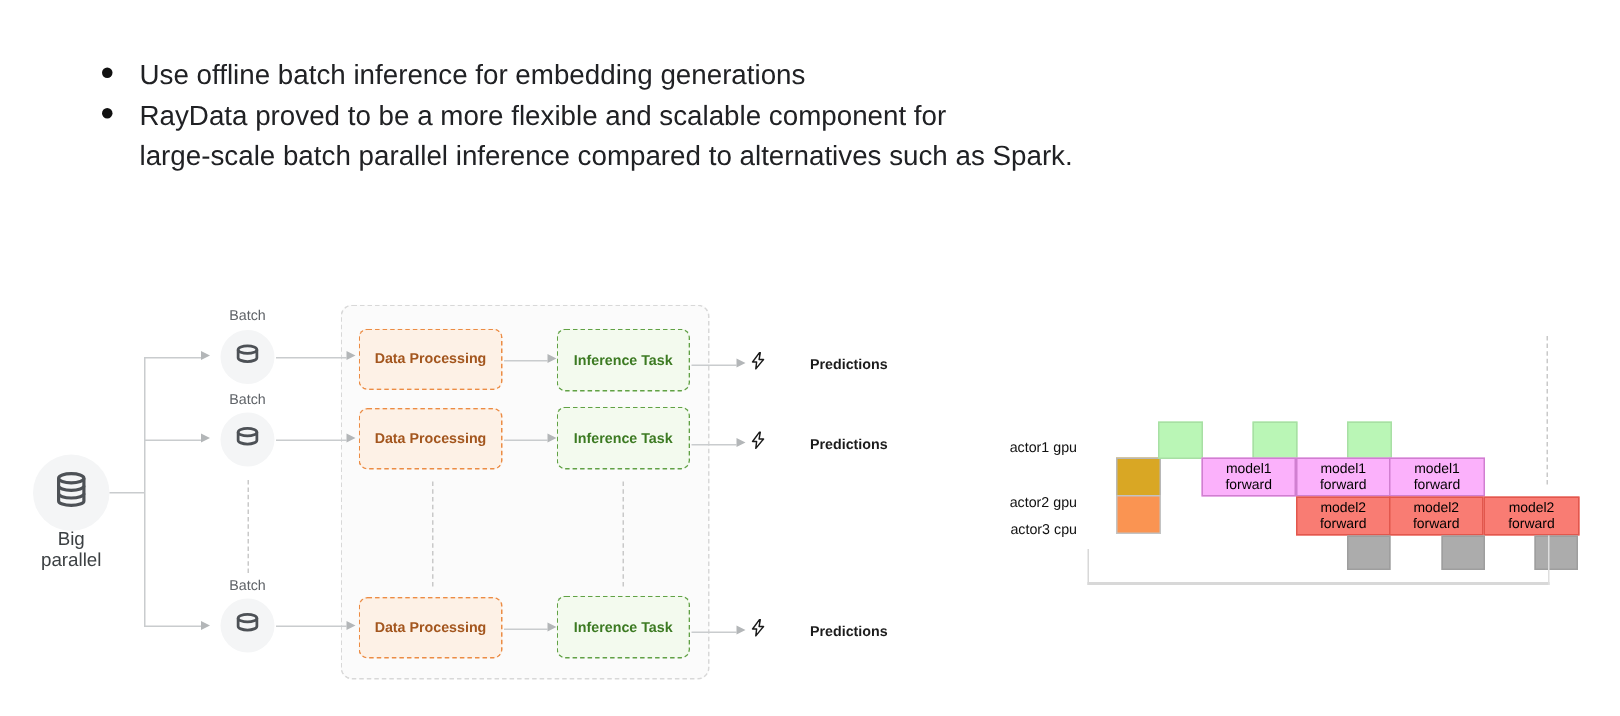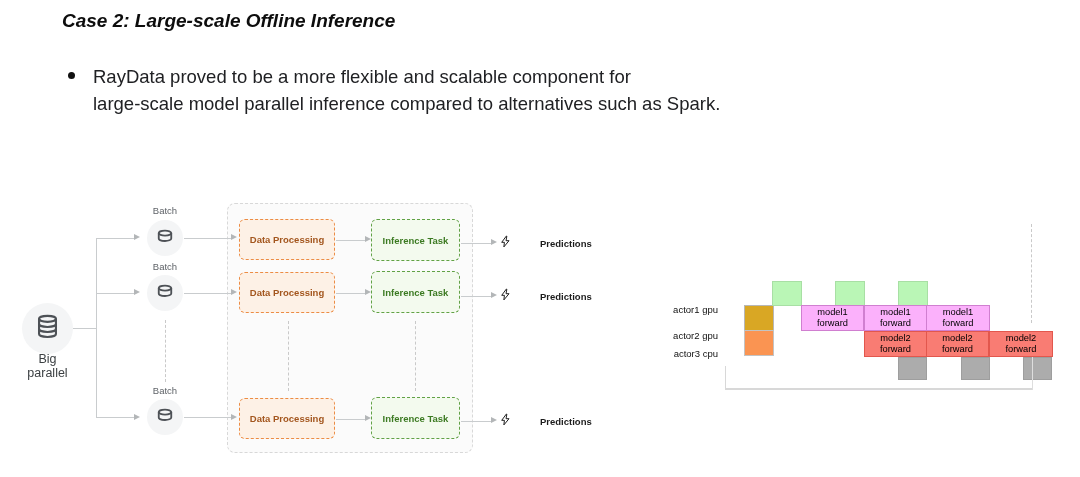--- a/index.html
+++ b/index.html
@@ -43,21 +43,21 @@
           display:flex;align-items:center;justify-content:center;
           font-size:9.5px;font-weight:600;color:#3c7a22;}
   .it1{top:219px;} .it2{top:271px;} .it3{top:397px;}
 
   .pred-row{position:absolute;left:499px;height:14px;display:flex;align-items:center;gap:5px;}
   .pr1{top:236px;} .pr2{top:289px;} .pr3{top:414px;}
   .pred-lbl{font-size:9.5px;font-weight:600;color:#1c1c1c;padding-left:23px;}
 
   
   .tl-lbl{position:absolute;left:648px;width:70px;text-align:right;font-size:9.5px;color:#111;}
-  .tll1{top:304px;text-align:right;} .tll2{top:330px;} .tll3{top:348px;}
+  .tll1{top:293px;text-align:right;} .tll2{top:330px;} .tll3{top:348px;}
 
   .blk{position:absolute;box-sizing:border-box;margin-left:19px;}
   .blk-gold  {left:725px;top:305px;width:30px;height:26px;background:#d9a724;border:1px solid #b7b7b7;}
   .blk-orange{left:725px;top:330px;width:30px;height:26px;background:#fa9452;border:1px solid #c3c3c3;}
   .blk-green {top:281px;width:30px;height:25px;background:#baf6b6;border:1px solid #a8dfa4;}
   .g1{left:753px;} .g2{left:816px;} .g3{left:879px;}
   .blk-pink{top:305px;height:26px;background:#fbb1fb;border:1px solid #d07fd0;
             display:flex;flex-direction:column;align-items:center;justify-content:center;
             font-size:9.3px;line-height:10.8px;color:#000;}
   .p1{left:782px;width:63px;} .p2{left:845px;width:63px;} .p3{left:907px;width:64px;}
@@ -71,27 +71,32 @@
   .tl-axis{position:absolute;left:725px;top:366px;width:308px;height:24px;box-sizing:border-box;
            border-left:1.5px solid #d8d8d8;border-bottom:2px solid #d8d8d8;}
   .tl-axis-r{position:absolute;left:1032px;top:357px;height:33px;width:0;border-right:1.5px solid #dedede;}
   .tl-dash{left:1031px;top:224px;height:99px;}
 </style>
 </head>
 <body>
 
 <div class="stage">
 
-  <div class="title">Case 2: Large-scale Offline Inference</div>
-
+
+  <div class="bullet b1">
+    <span class="dot"></span>
+    <div class="btxt">
+      <div>Use offline batch inference for embedding generations</div>
+    </div>
+  </div>
   <div class="bullet b2">
     <span class="dot"></span>
     <div class="btxt">
       <div>RayData proved to be a more flexible and scalable component for</div>
-      <div>large-scale model parallel inference compared to alternatives such as Spark.</div>
+      <div>large-scale batch parallel inference compared to alternatives such as Spark.</div>
     </div>
   </div>
 
   <div class="pipe-wrap"></div>
 
   <div class="node-circle big-ds">
     <span>
       <svg width="27" height="27" viewBox="0 0 24 24" fill="none" stroke="#4d5156" stroke-width="1.9">
         <ellipse cx="12" cy="5.2" rx="7.5" ry="2.7"></ellipse>
         <path d="M4.5 5.2v13.4c0 1.5 3.35 2.7 7.5 2.7s7.5-1.2 7.5-2.7V5.2"></path>

